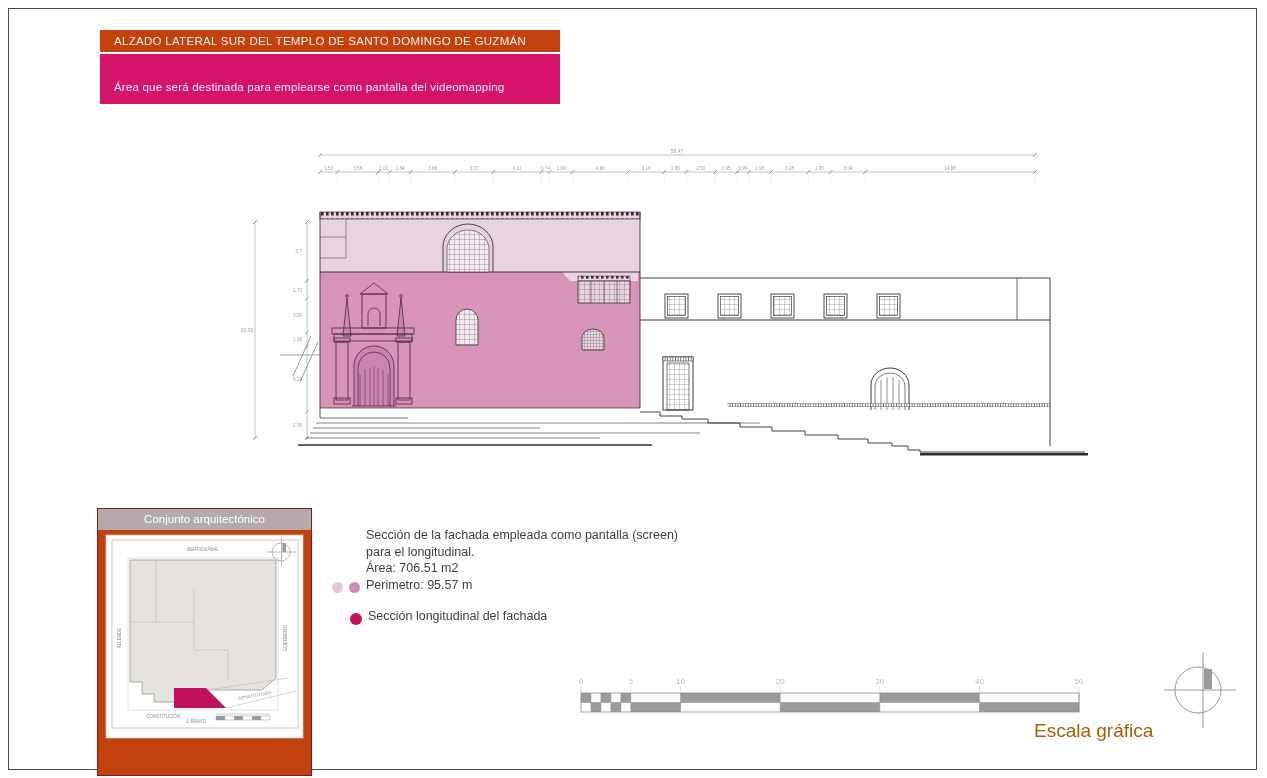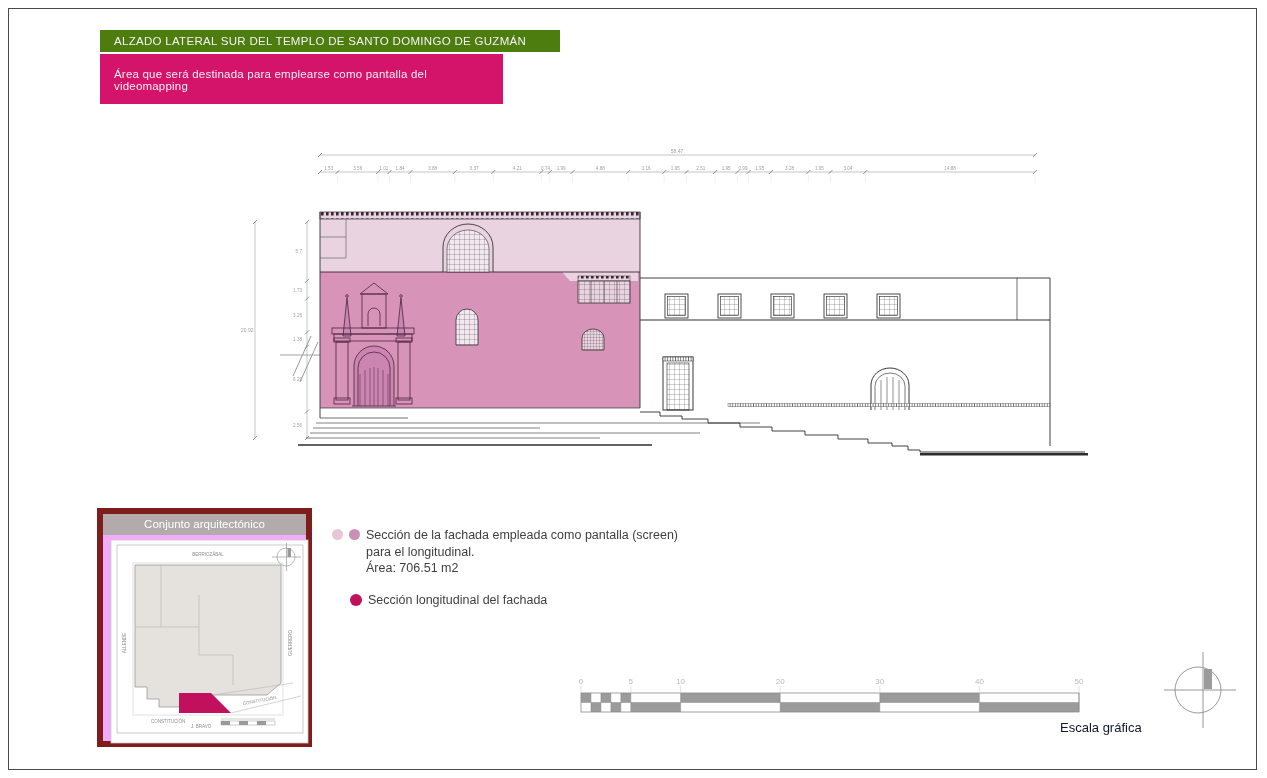--- a/index.html
+++ b/index.html
@@ -2,41 +2,41 @@
 <html><head>
 <meta charset="utf-8">
 <style>
   html,body{margin:0;padding:0;background:#fff;}
   #page{position:relative;width:1267px;height:778px;background:#fff;overflow:hidden;
         font-family:"Liberation Sans",sans-serif;}
   .frame{position:absolute;left:8px;top:8px;right:10px;bottom:8px;border:1px solid #4a4a4a;}
   .titlebar{position:absolute;left:100px;top:30px;width:460px;height:22px;background:#3b3b3d;
             color:#f3f3f3;font-size:11.5px;line-height:22px;padding-left:14px;box-sizing:border-box;
             letter-spacing:.3px;}
-  .subtitlebar{position:absolute;left:100px;top:54px;width:403px;height:50px;background:#d3146a;
-            color:#fbeef5;font-size:11.5px;padding:14px 0 0 14px;box-sizing:border-box;letter-spacing:.2px;}
+  .subtitlebar{position:absolute;left:100px;top:54px;width:460px;height:50px;background:#d3146a;
+            color:#fbeef5;font-size:11.5px;padding:27px 0 0 14px;box-sizing:border-box;letter-spacing:.2px;}
   svg{position:absolute;overflow:visible;}
   svg text{font-family:"Liberation Sans",sans-serif;}
   .legend{position:absolute;left:332px;top:527px;width:350px;color:#3f3f3f;font-size:12.5px;line-height:1.32;}
-  .leg-row{display:flex;align-items:flex-start;}
+  .leg-row{display:flex;align-items:flex-end;}
   .dot{display:inline-block;width:11px;height:11px;border-radius:50%;margin-right:6px;margin-top:2px;flex:0 0 auto;}
   .dot-big{width:12px;height:12px;}
   .leg-row2{margin-top:15px;margin-left:18px;}
-  .conjunto{position:absolute;left:97px;top:508px;width:215px;height:239px;border:6px solid #7f1d1d;
-            background:#f0abfc;box-sizing:border-box;}
+  .conjunto{position:absolute;left:97px;top:508px;width:215px;height:268px;border:1px solid #7f1d1d;
+            background:#c2410c;box-sizing:border-box;}
   .conjunto-header{height:21px;background:#b3abab;color:#fff;font-size:11.5px;line-height:21px;text-align:center;}
-  .escala{position:absolute;left:1060px;top:720px;font-size:13px;color:#0f172a;}
+  .escala{position:absolute;left:1034px;top:720px;font-size:19px;color:#a16207;}
 </style>
 </head>
 <body>
 
 <div id="page">
   <div class="frame"></div>
 
-  <div class="titlebar" style="background-color: #4d7c0f;">ALZADO LATERAL SUR DEL TEMPLO DE SANTO DOMINGO DE GUZMÁN</div>
+  <div class="titlebar" style="background-color: #c2410c;">ALZADO LATERAL SUR DEL TEMPLO DE SANTO DOMINGO DE GUZMÁN</div>
   <div class="subtitlebar" style="background-color: rgb(211, 20, 106);">Área que será destinada para emplearse como pantalla del videomapping</div>
 
   <svg id="elevation" style="left:240px;top:140px;" width="850" height="335" viewBox="0 0 850 335">
     <defs>
       <pattern id="dentil" width="5" height="7" patternUnits="userSpaceOnUse">
         <rect width="5" height="7" fill="#ead3e1"></rect>
         <rect x="1" y="1.5" width="2.6" height="4" fill="#3d2433"></rect>
       </pattern>
       <pattern id="wgrid" width="5" height="5" patternUnits="userSpaceOnUse">
         <path d="M5,0 V5 M0,5 H5" stroke="#4a4a4a" stroke-width="0.5" fill="none"></path>
@@ -263,20 +263,21 @@
   </svg>
 
   <div class="legend">
     <div class="leg-row">
       <span class="dot" style="background-color: rgb(230, 198, 215);"></span>
       <span class="dot" style="background-color: rgb(203, 143, 180);"></span>
       <div>
         <div>Sección de la fachada empleada  como pantalla (screen)</div>
         <div>para el longitudinal.</div>
         <div>Área: 706.51 m2</div>
+        <div>Perimetro: 95.57 m</div>
       </div>
     </div>
     <div class="leg-row leg-row2">
       <span class="dot dot-big" style="background-color: rgb(193, 17, 92);"></span>
       <div>Sección longitudinal del fachada</div>
     </div>
   </div>
 
   <div class="conjunto">
     <div class="conjunto-header">Conjunto arquitectónico</div>

